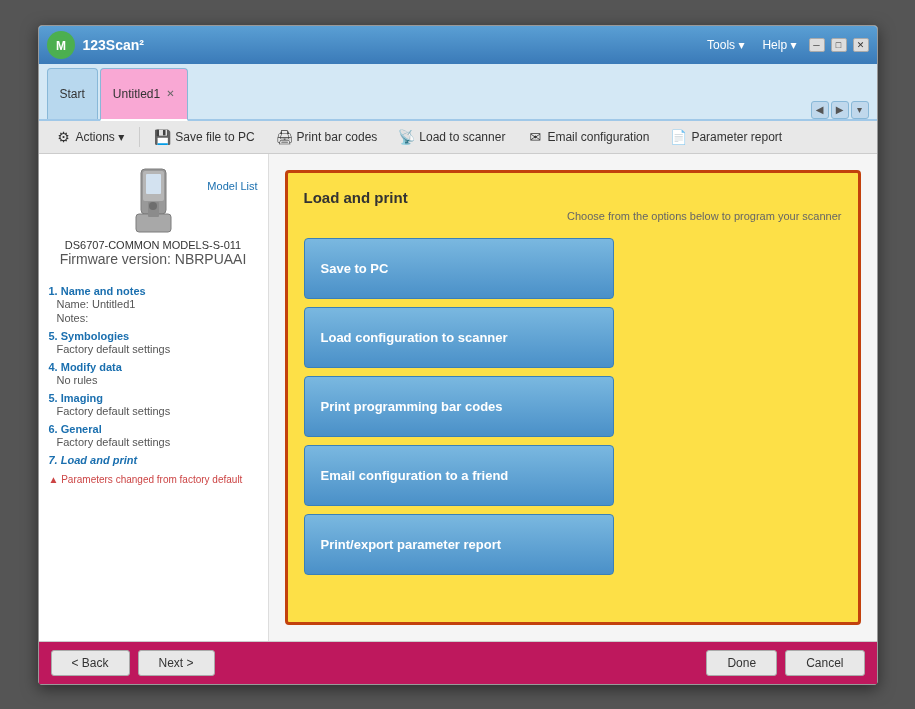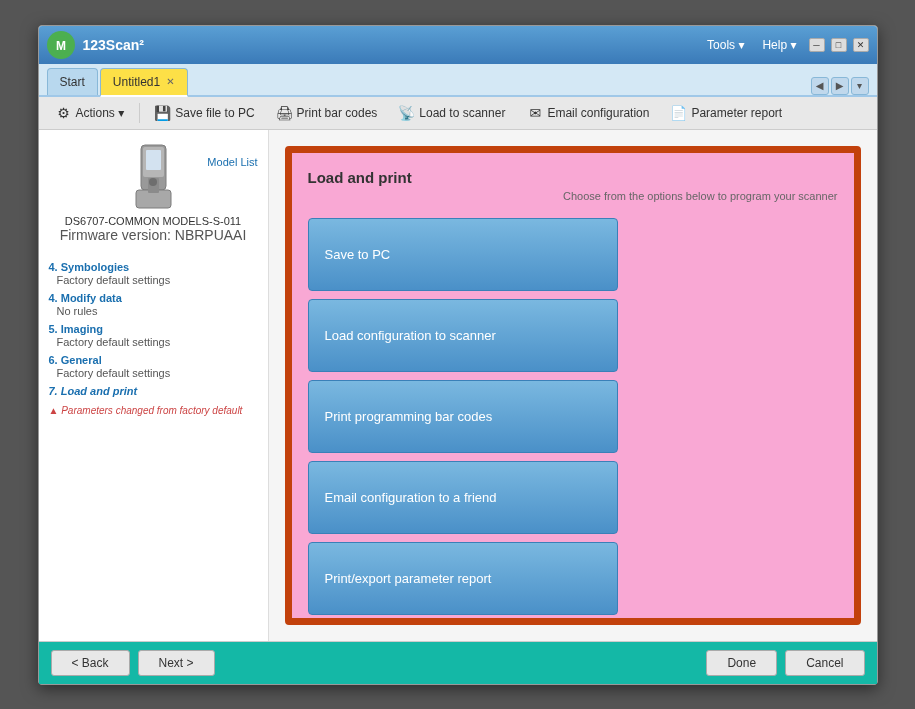--- a/index.html
+++ b/index.html
@@ -82,34 +82,34 @@
     
     .tab-bar {
       background: #d4e8f5;
       display: flex;
       align-items: flex-end;
       padding: 4px 8px 0 8px;
       border-bottom: 2px solid #a0c8e8;
       gap: 2px;
     }
     .tab {
-      padding: 6px 12px;
+      padding: 18px 12px;
       background: #b8d8ee;
       border: 1px solid #88b8d8;
       border-bottom: none;
       border-radius: 4px 4px 0 0;
       cursor: pointer;
       font-size: 12px;
       color: #333;
       display: flex;
       align-items: center;
       gap: 4px;
     }
     .tab.active {
-      background: #fde047;
+      background: #f9a8d4;
       border-bottom: 2px solid white;
       margin-bottom: -2px;
       font-weight: 500;
     }
     .tab-close {
       font-size: 10px;
       color: #666;
       cursor: pointer;
       margin-left: 2px;
     }
@@ -227,66 +227,65 @@
       padding-left: 8px;
       margin-bottom: 2px;
     }
     .changed-note {
       color: #c44;
       font-size: 10px;
       margin-top: 8px;
       display: flex;
       align-items: center;
       gap: 3px;
-      font-style: italic;
     }
     
     .main-panel {
       flex: 1;
       padding: 16px;
       background: #f5f5f5;
       overflow-y: auto;
     }
     .panel-box {
-      background: #f9a8d4;
-      border: 7px solid #c2410c;
+      background: #fde047;
+      border: 3px solid #c2410c;
       border-radius: 4px;
       padding: 16px;
       height: 100%;
     }
     .panel-title {
       font-size: 15px;
       font-weight: 600;
       color: #333;
       margin-bottom: 4px;
     }
     .panel-subtitle {
       font-size: 11px;
       color: #666;
       margin-bottom: 16px;
       text-align: right;
     }
     .action-btn {
       display: block;
       width: 310px;
-      padding: 28px 16px;
+      padding: 22px 16px;
       background: linear-gradient(to bottom, #7ab8e0, #4a90c8);
       color: white;
       border: 1px solid #3a80b8;
       border-radius: 4px;
       cursor: pointer;
       font-size: 13px;
       text-align: left;
       margin-bottom: 8px;
-      font-weight: 400;
+      font-weight: 700;
       transition: background 0.15s;
     }
     
     .bottom-bar {
-      background: #14b8a6;
+      background: #be185d;
       border-top: 1px solid #ccc;
       padding: 8px 12px;
       display: flex;
       align-items: center;
       gap: 8px;
       justify-content: flex-end;
     }
     .bottom-btn {
       padding: 5px 20px;
       border: 1px solid #aaa;
@@ -379,21 +378,26 @@
           <rect x="10" y="50" width="35" height="18" rx="3" fill="#999" stroke="#666"></rect>
           <rect x="22" y="38" width="11" height="15" rx="1" fill="#777"></rect>
           <circle cx="27" cy="42" r="4" fill="#555"></circle>
         </svg>
         <div class="device-name">DS6707-COMMON MODELS-S-011</div>
         <div class="device-firmware">Firmware version: NBRPUAAI</div>
       </div>
 
       <div id="nav-sections">
           <div class="nav-section">
-            <div class="nav-section-title">4. Symbologies</div>
+            <div class="nav-section-title">1. Name and notes</div>
+            <div class="nav-section-value">Name: Untitled1</div>
+            <div class="nav-section-value">Notes:</div>
+          </div>
+          <div class="nav-section">
+            <div class="nav-section-title">5. Symbologies</div>
             <div class="nav-section-value">Factory default settings</div>
           </div>
           <div class="nav-section">
             <div class="nav-section-title">4. Modify data</div>
             <div class="nav-section-value">No rules</div>
           </div>
           <div class="nav-section">
             <div class="nav-section-title">5. Imaging</div>
             <div class="nav-section-value">Factory default settings</div>
           </div>

